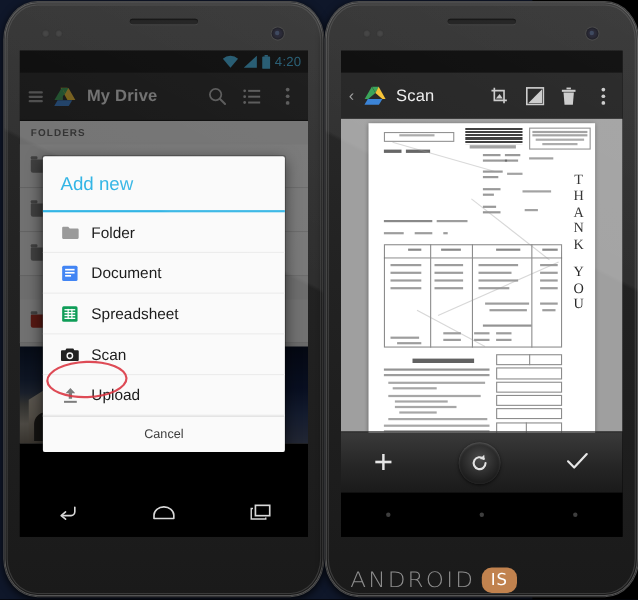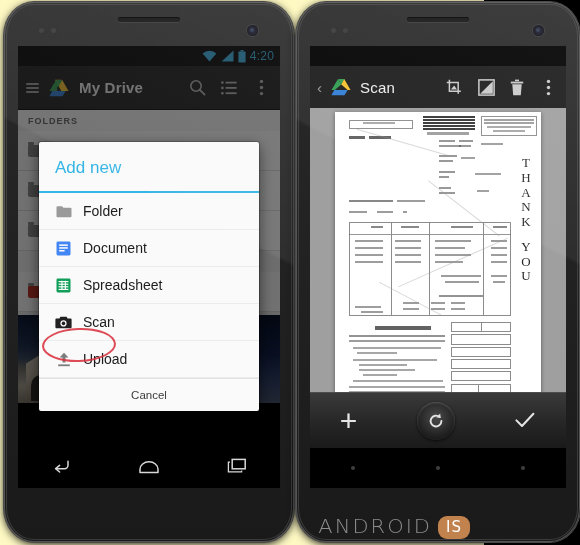--- a/index.html
+++ b/index.html
@@ -2,21 +2,21 @@
 <html><head>
 <meta charset="utf-8">
 <style>
   * { box-sizing: border-box; margin: 0; padding: 0; }
   html, body {
     width: 580px; height: 545px;
     background: #000;
     font-family: "Liberation Sans", sans-serif;
     overflow: hidden;
   }
-  #stage { position: relative; width: 484px; height: 545px; background: #fef9c3; }
+  #stage { position: relative; width: 484px; height: 545px; background: #0f172a; }
 
   
   .phone {
     position: absolute;
     background: linear-gradient(180deg,#2b2b2b 0%,#232323 40%,#1a1a1a 100%);
     border-radius: 30px / 34px;
     box-shadow: 0 0 0 1px #4a4a4a, inset 0 0 0 1px #555, 0 2px 8px rgba(0,0,0,.9);
   }
   .phone:after{
     content:""; position:absolute; inset:2px; border-radius:28px/32px;

